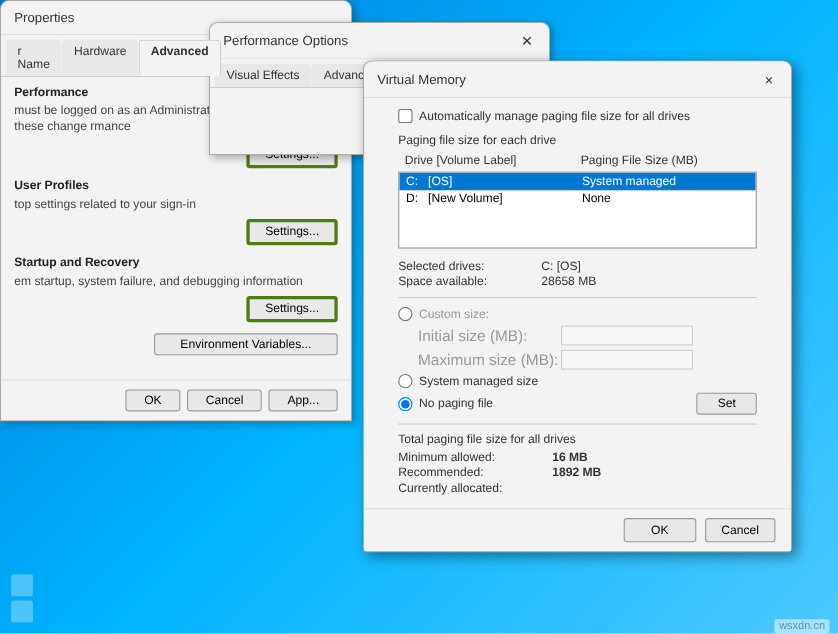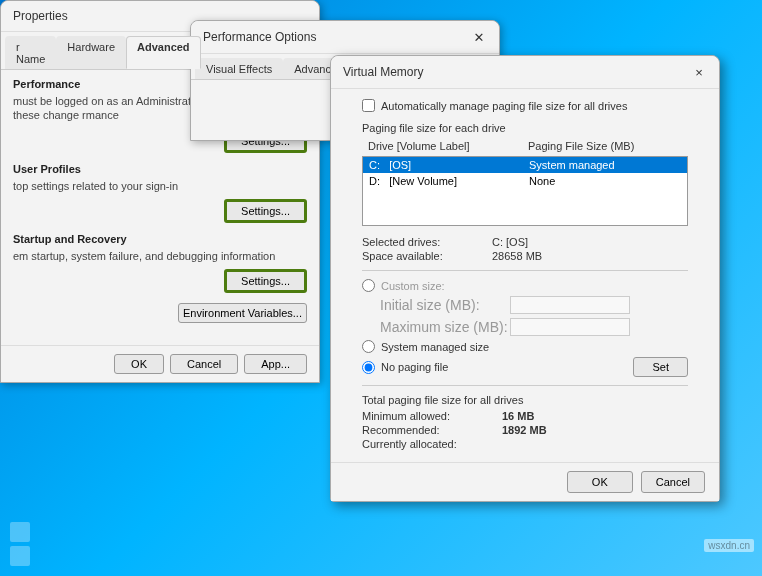--- a/index.html
+++ b/index.html
@@ -107,21 +107,21 @@
     }
     .sys-props-footer {
       display: flex;
       justify-content: flex-end;
       gap: 6px;
       padding: 8px 12px;
       border-top: 1px solid #ddd;
       background: #f3f3f3;
     }
     .env-vars-btn {
-      padding: 3px 4px;
+      padding: 3px 23px;
       font-size: 11px;
       background: #e8e8e8;
       border: 1px solid #999;
       border-radius: 3px;
       cursor: pointer;
       margin-bottom: 8px;
     }
     .footer-btn {
       padding: 3px 16px;
       font-size: 11px;
@@ -356,21 +356,21 @@
       font-size: 11px;
       background: #e8e8e8;
       border: 1px solid #999;
       border-radius: 3px;
       cursor: pointer;
     }
 
     
     .watermark {
       position: absolute;
-      bottom: 24px;
+      bottom: 0;
       right: 8px;
       font-size: 10px;
       color: rgba(0,0,0,0.4);
       background: rgba(255,255,255,0.5);
       padding: 1px 4px;
       border-radius: 2px;
     }
   </style>
 </head>
 <body>

